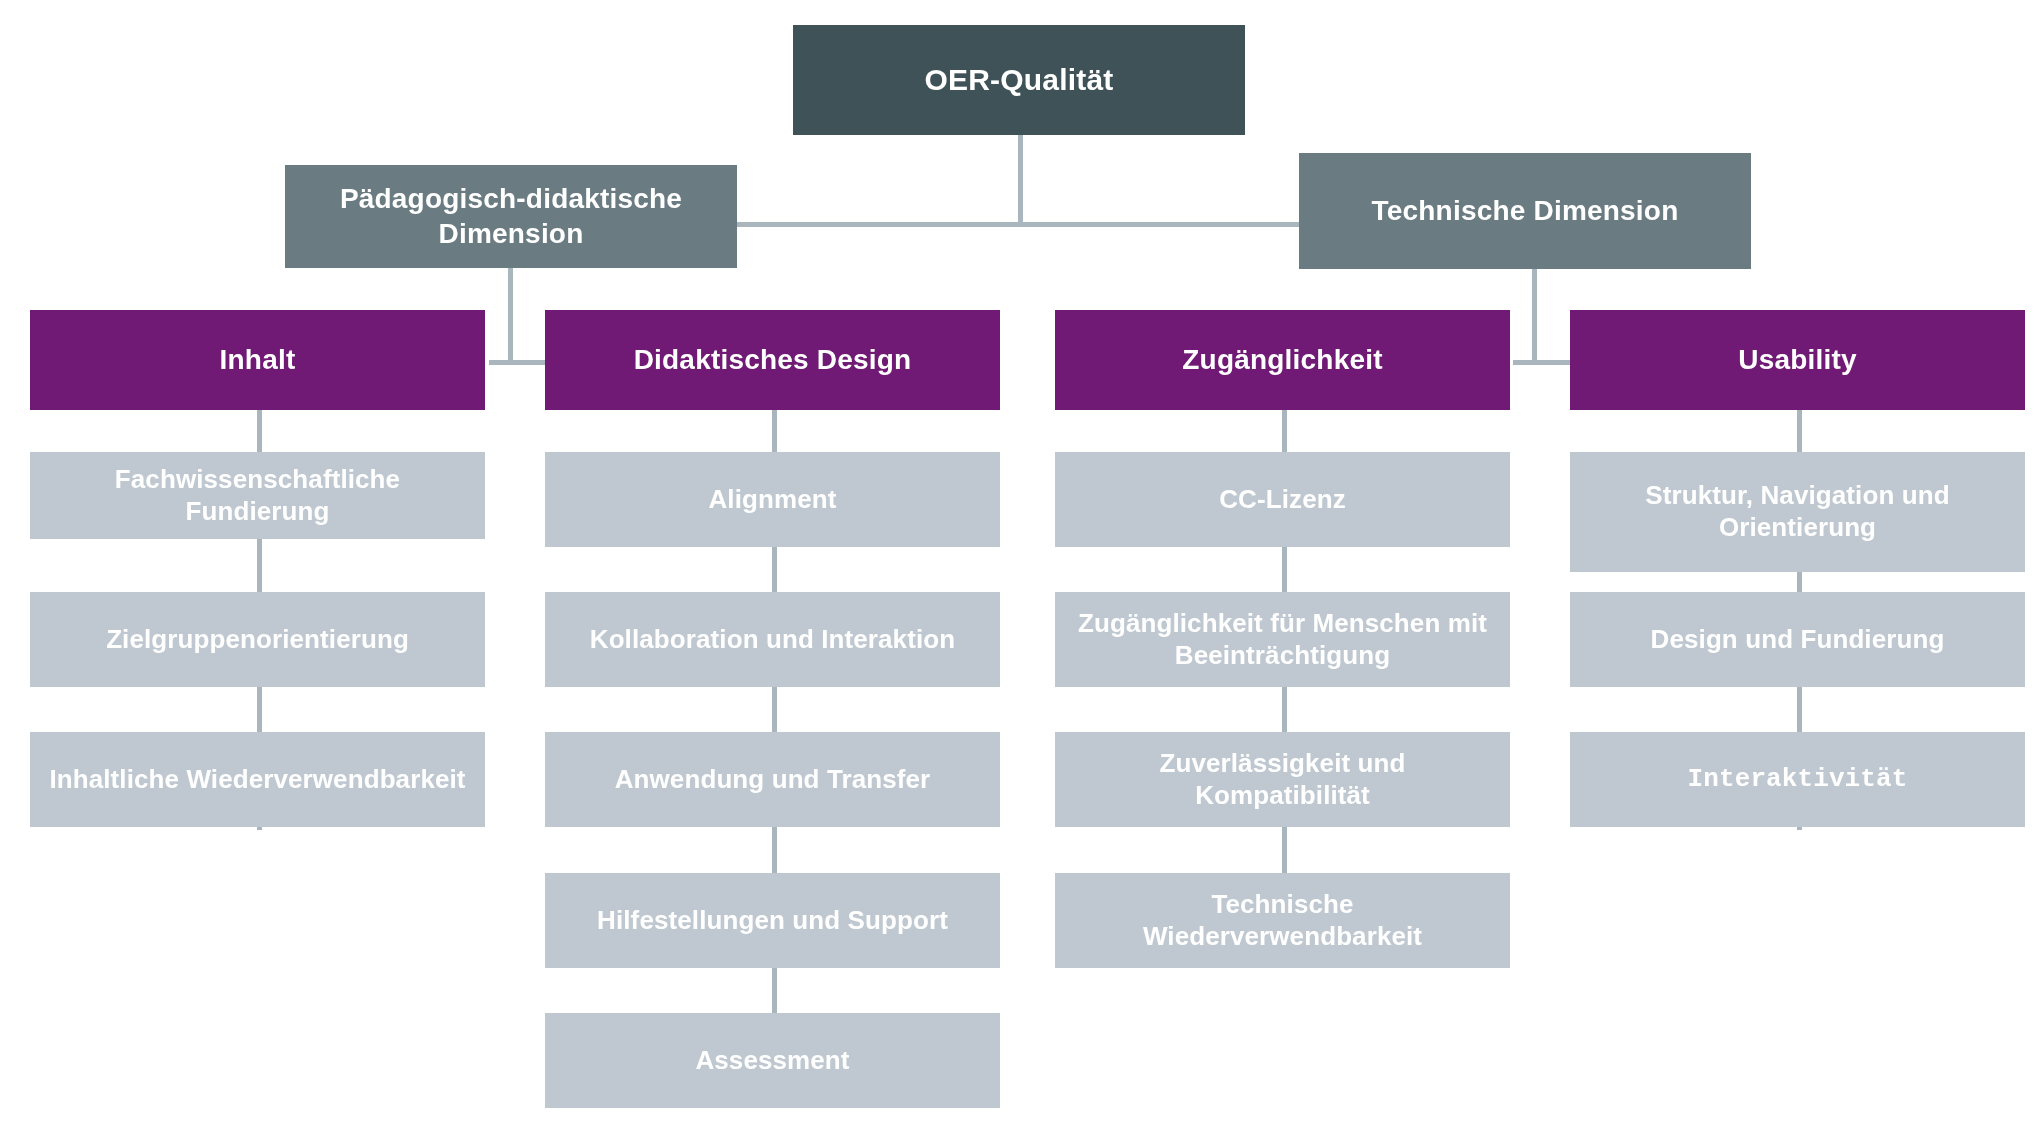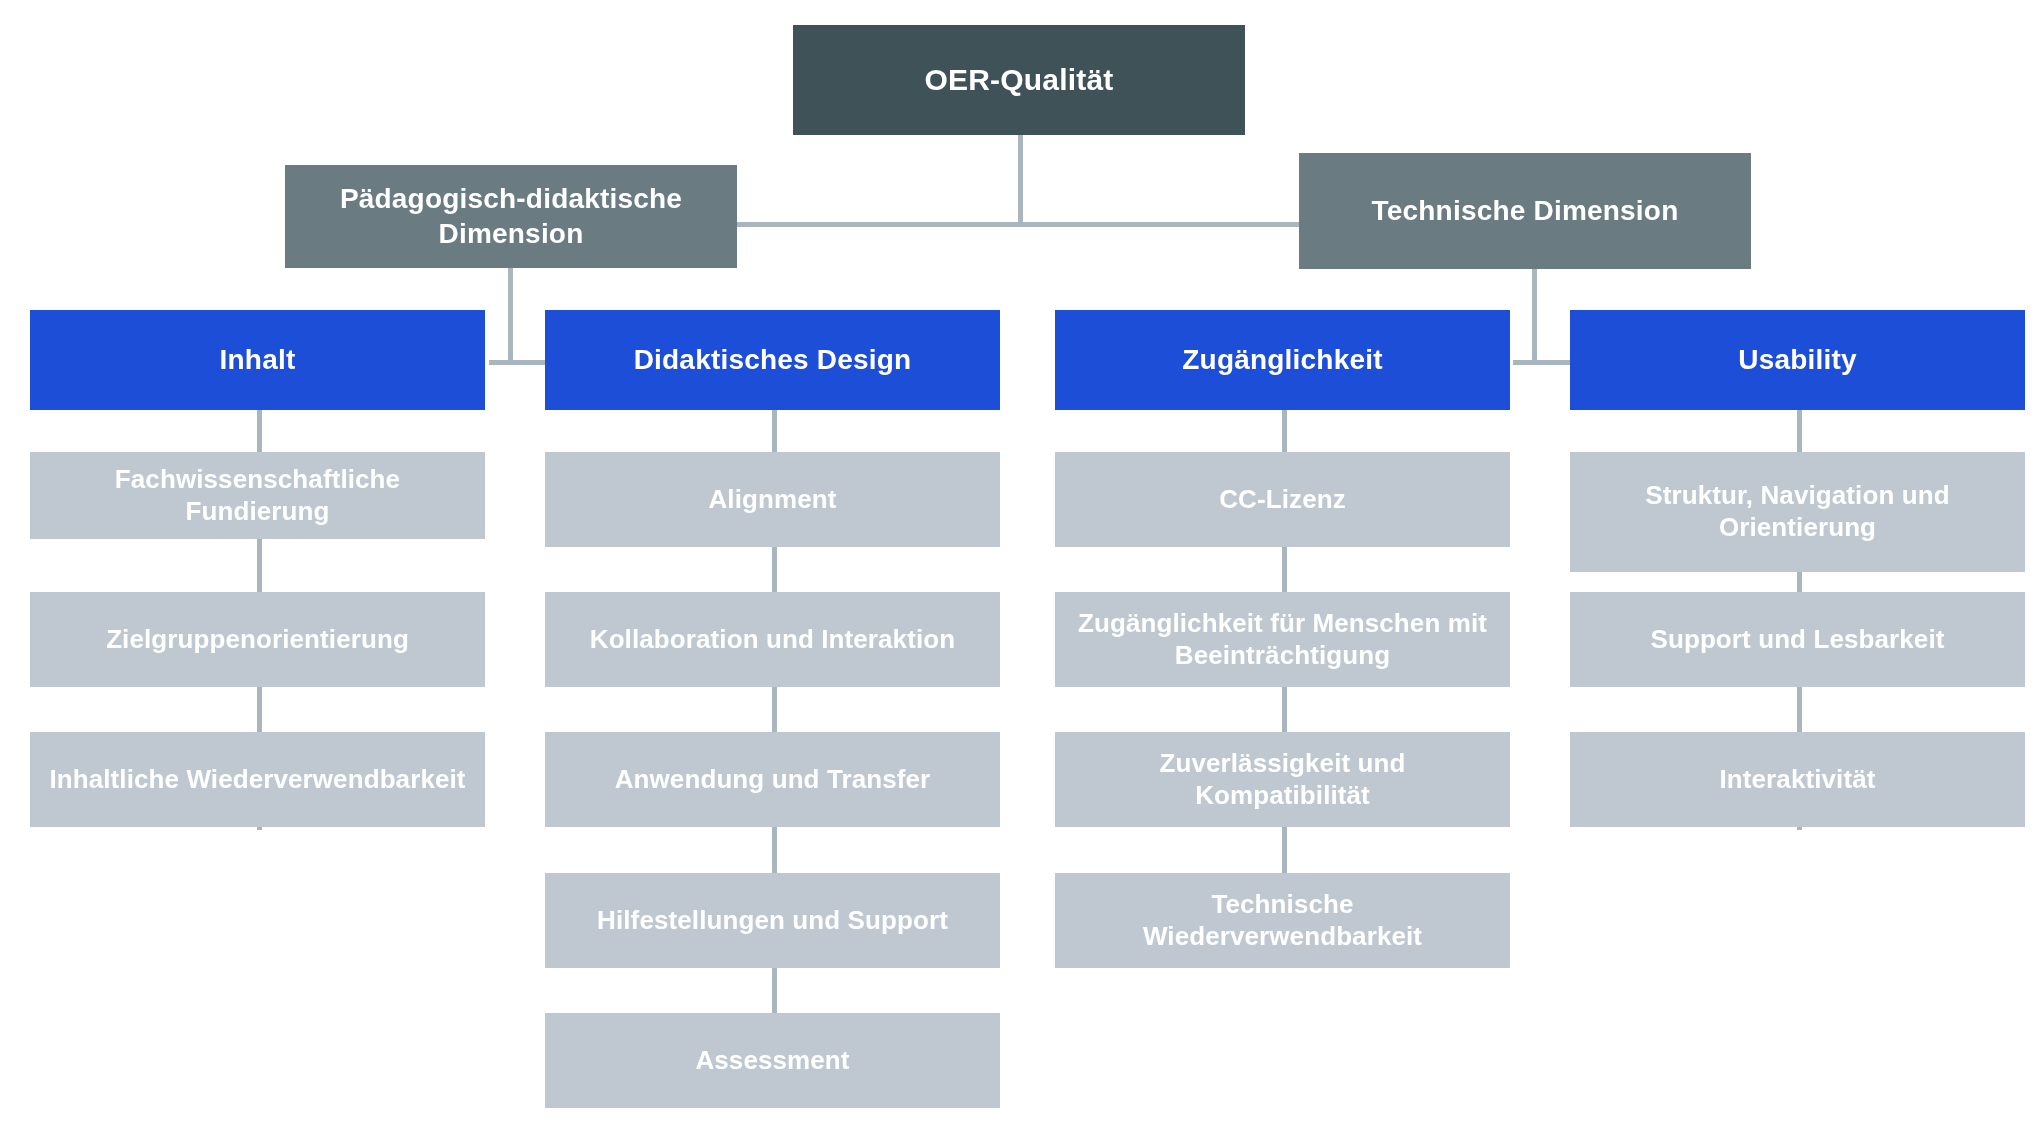--- a/index.html
+++ b/index.html
@@ -21,21 +21,21 @@
     color:#ffffff;
     font-weight:bold;
     line-height:1.22;
     padding:20px 14px;
     z-index:3;
   }
   .node .lbl{display:block;white-space:pre-line;}
 
   .lvl-root{background:#3f5257;font-size:30px;letter-spacing:.2px;}
   .lvl-dim {background:#6a7b82;font-size:28px;letter-spacing:.2px;}
-  .lvl-cat {background:#1d4ed8;font-size:28px;letter-spacing:.2px;}
+  .lvl-cat {background:#701a75;font-size:28px;letter-spacing:.2px;}
   .lvl-leaf{background:#bfc8d0;font-size:26px;letter-spacing:.1px;}
 
   .conn{position:absolute;background:#aab6bd;z-index:1;}
   .conn.v{width:5px;}
   .conn.h{height:5px;}
 </style>
 </head>
 <body>
 
 <div id="stage">
@@ -118,19 +118,19 @@
     <span class="lbl">Zuverlässigkeit und Kompatibilität</span>
   </div>
   <div class="node lvl-leaf" style="left:1055px;top:873px;width:455px;height:95px;">
     <span class="lbl">Technische Wiederverwendbarkeit</span>
   </div>
 
   <div class="node lvl-leaf" style="left:1570px;top:452px;width:455px;height:120px;">
     <span class="lbl">Struktur, Navigation und Orientierung</span>
   </div>
   <div class="node lvl-leaf" style="left:1570px;top:592px;width:455px;height:95px;">
-    <span class="lbl">Support und Lesbarkeit</span>
+    <span class="lbl">Design und Fundierung</span>
   </div>
-  <div class="node lvl-leaf" style="left:1570px;top:732px;width:455px;height:95px;">
+  <div class="node lvl-leaf" style="left:1570px;top:732px;width:455px;height:95px;font-family:Liberation Mono, monospace;">
     <span class="lbl">Interaktivität</span>
   </div>
 
 </div>
 
 </body></html>

